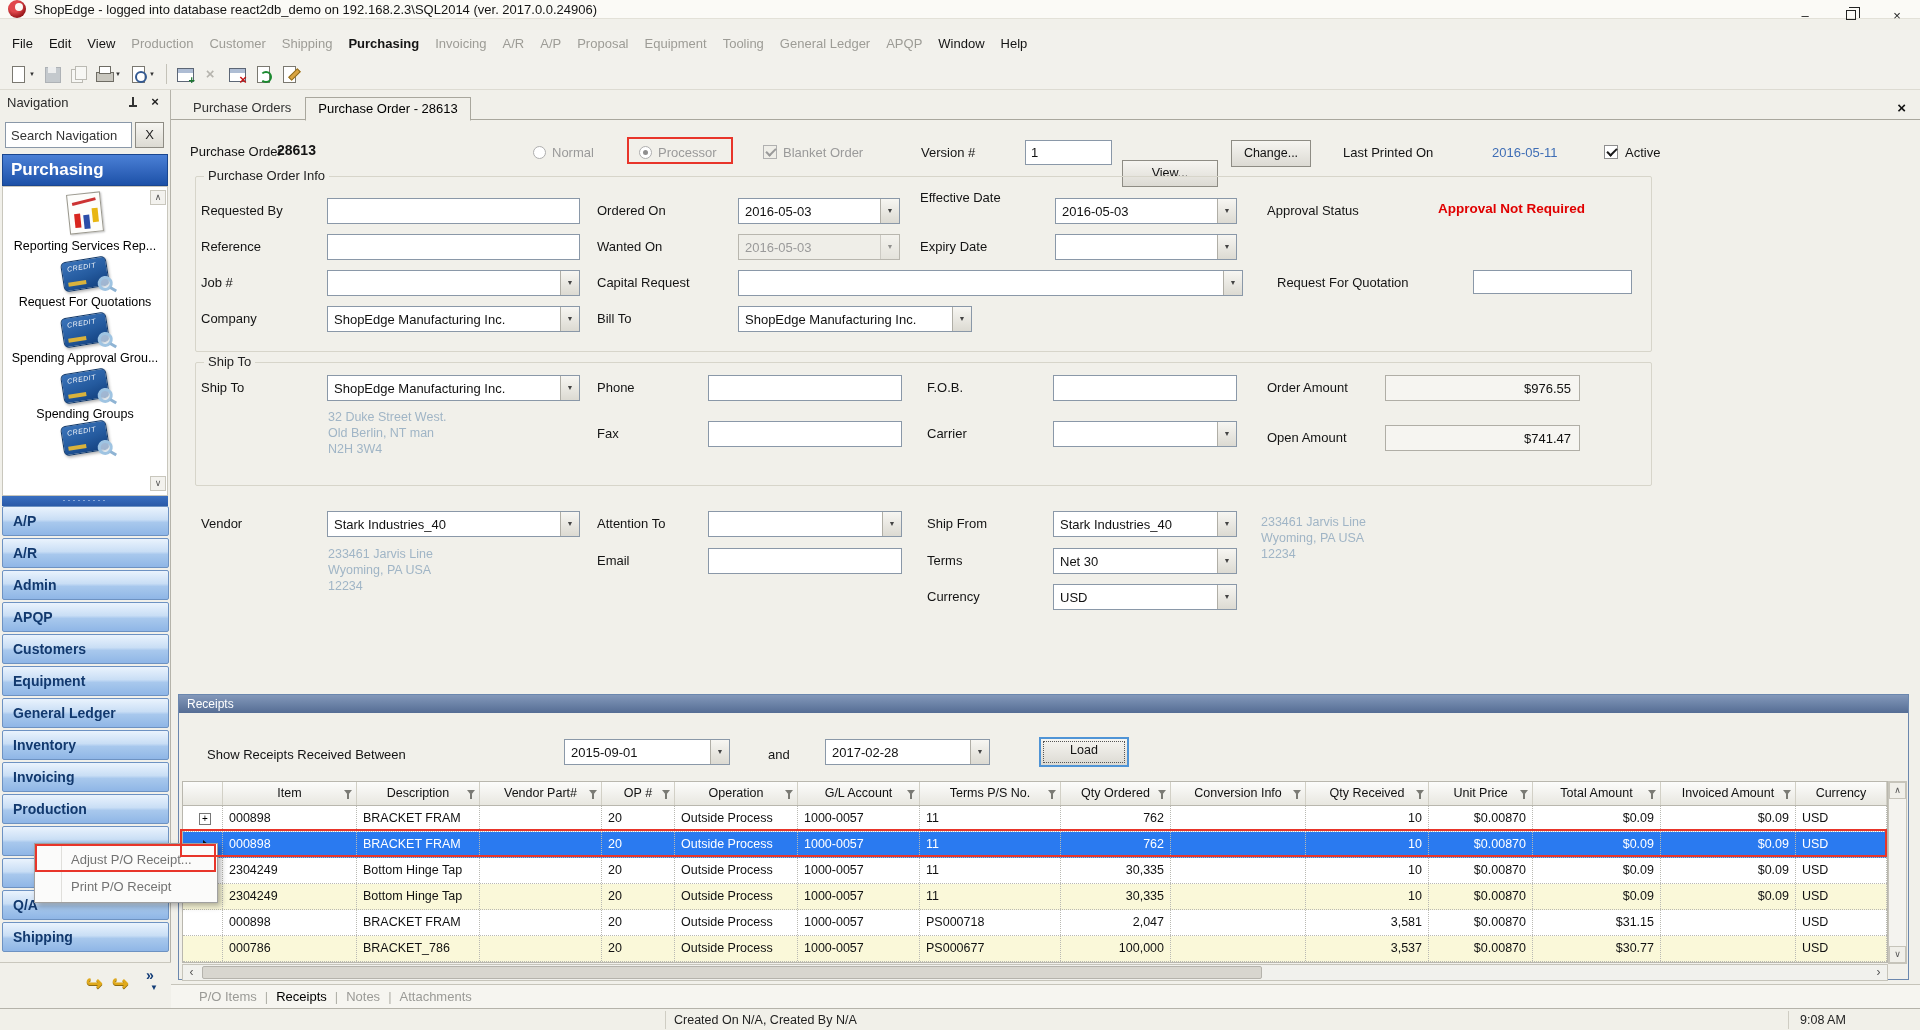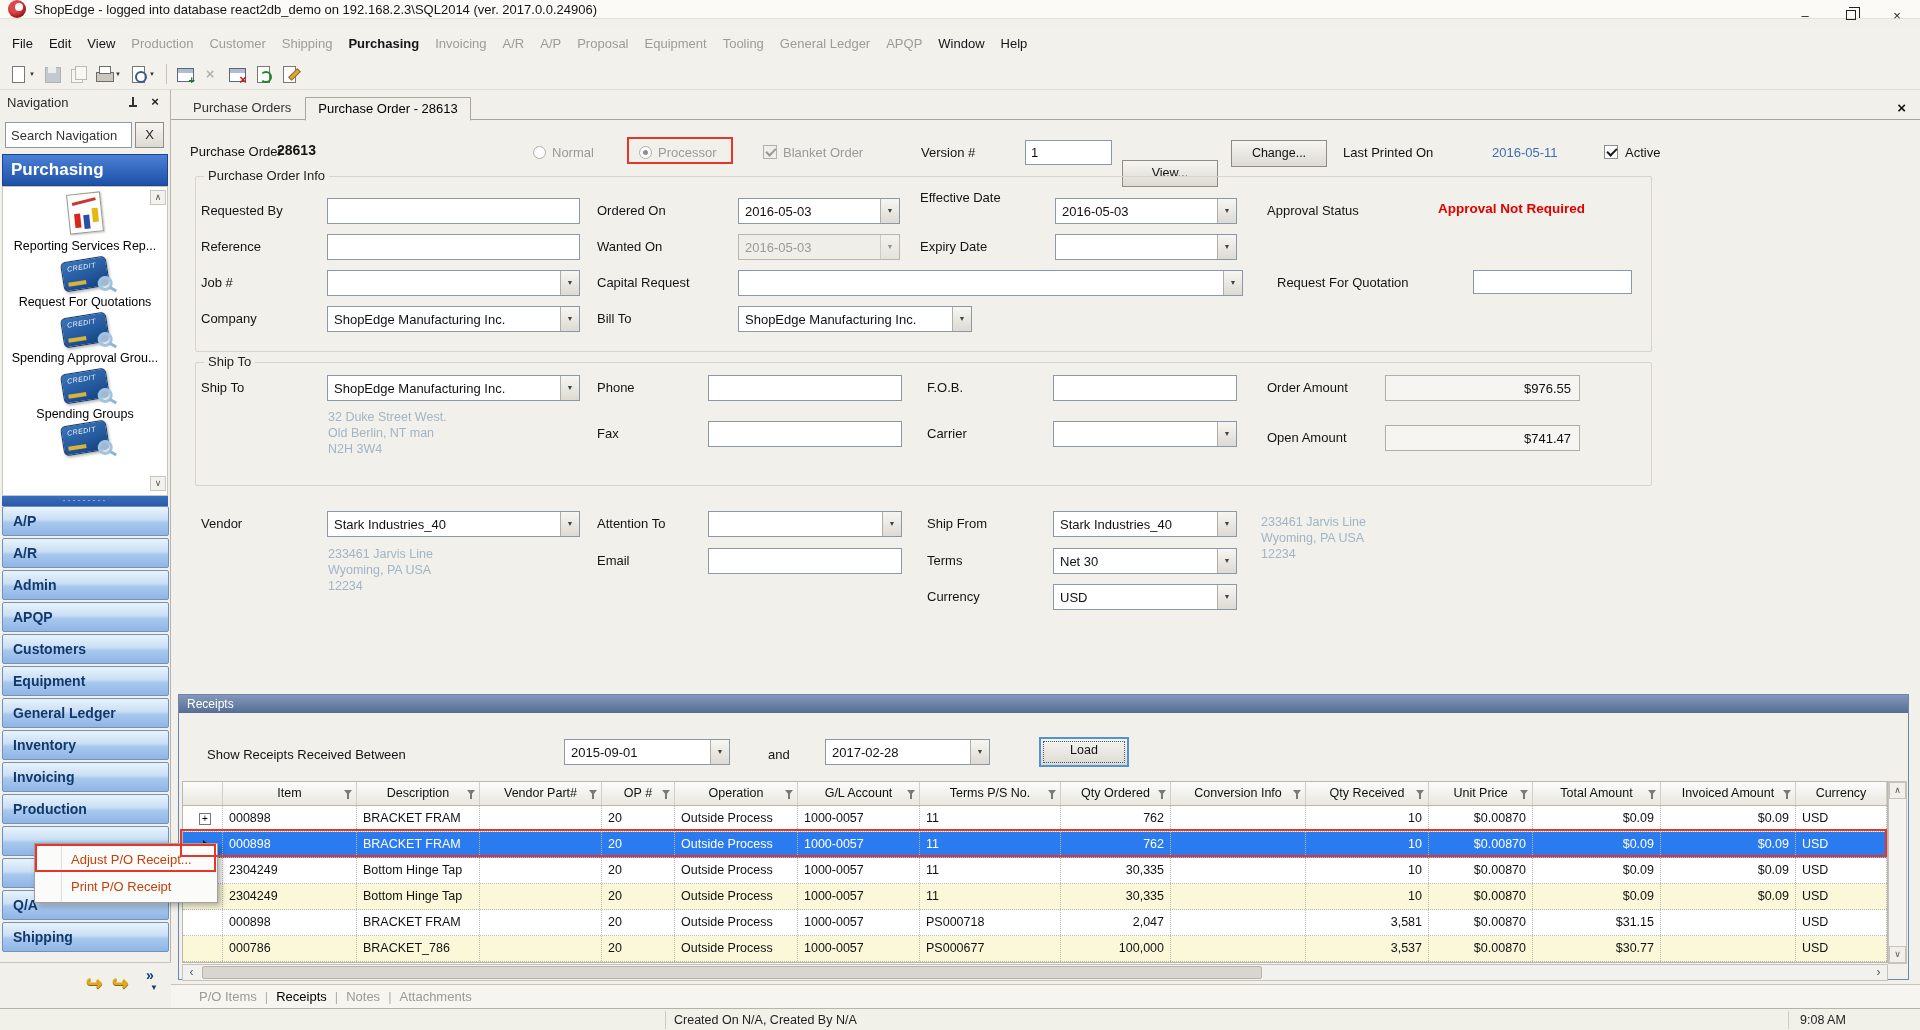--- a/index.html
+++ b/index.html
@@ -176,21 +176,21 @@
   .btab.act { color:#000; }
   .btsep { color:#b0b0a8; }
   .statusbar { position:absolute; left:0; top:1008px; width:1920px; height:22px; background:#f1f0e9; border-top:1px solid #b5b3aa; }
   .stext { position:absolute; top:4px; font-size:12.5px; color:#222; }
   .sdiv { position:absolute; top:2px; width:1px; height:18px; background:#cfcdc3; }
 
   
   #cmenu { position:absolute; left:34px; top:843px; width:184px; height:60px; background:#fbfbfa;
            border:1px solid #a0a0a0; box-shadow:3px 3px 6px rgba(0,0,0,.3); z-index:50; padding:2px 0; }
   #cmenu::before { content:""; position:absolute; left:26px; top:0; width:1px; height:100%; background:#e0dfdb; }
-  .cmitem { height:27px; line-height:27px; padding-left:36px; font-size:13px; color:#c2410c; white-space:nowrap; }
+  .cmitem { height:27px; line-height:27px; padding-left:36px; font-size:13px; color:#737373; white-space:nowrap; }
 
   
   .annot { position:absolute; border:2px solid #e8352a; z-index:60; pointer-events:none; }
 </style>
 </head>
 <body>
 
 <div id="screen">
 
   <div class="titlebar">
@@ -311,21 +311,21 @@
     <span class="lb" style="left:106px; top:52px; font-weight:bold; font-size:14px;">28613</span>
     <span class="radio" style="left:362px; top:56px;"></span>
     <span class="lb gray" style="left:381px; top:55px;">Normal</span>
     <span class="radio sel" style="left:468px; top:56px;"></span>
     <span class="lb gray" style="left:487px; top:55px;text-align:right;">Processor</span>
     <span class="chk dis on" style="left:592px; top:55px;"></span>
     <span class="lb gray" style="left:612px; top:55px;">Blanket Order</span>
     <span class="lb" style="left:750px; top:55px;">Version #</span>
     <input class="tbx" style="left: 854px; top: 50px; width: 87px; height: 25px;" value="1">
     <div class="btn3d" style="left:951px; top:50px; width:96px; height:27px;margin-top:20px;">View...</div>
-    <div class="btn3d" style="left:1060px; top:50px; width:96px; height:27px;">Change...</div>
+    <div class="btn3d" style="left:1060px; top:50px; width:80px; height:27px;">Change...</div>
     <span class="lb" style="left:1172px; top:55px;">Last Printed On</span>
     <span class="bluedate" style="left:1321px; top:55px;">2016-05-11</span>
     <span class="chk on" style="left:1433px; top:55px;"></span>
     <span class="lb" style="left:1454px; top:55px;">Active</span>
 
     <div class="grp" style="left:24px; top:86px; width:1457px; height:176px;">
       <span class="legend">Purchase Order Info</span>
     </div>
     <span class="lb" style="left:30px; top:113px;">Requested By</span>
     <input class="tbx" style="left: 156px; top: 108px; width: 253px;" value="">

